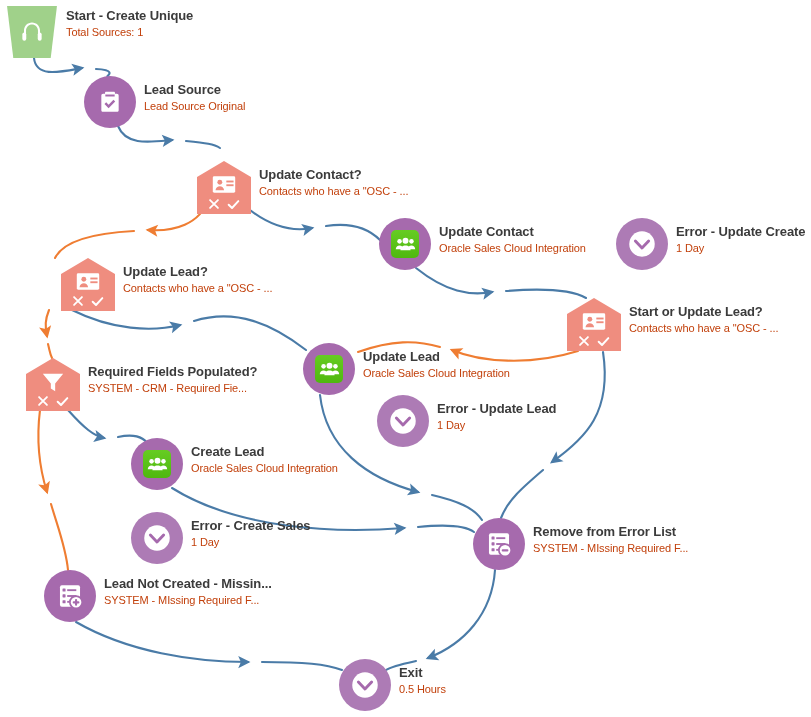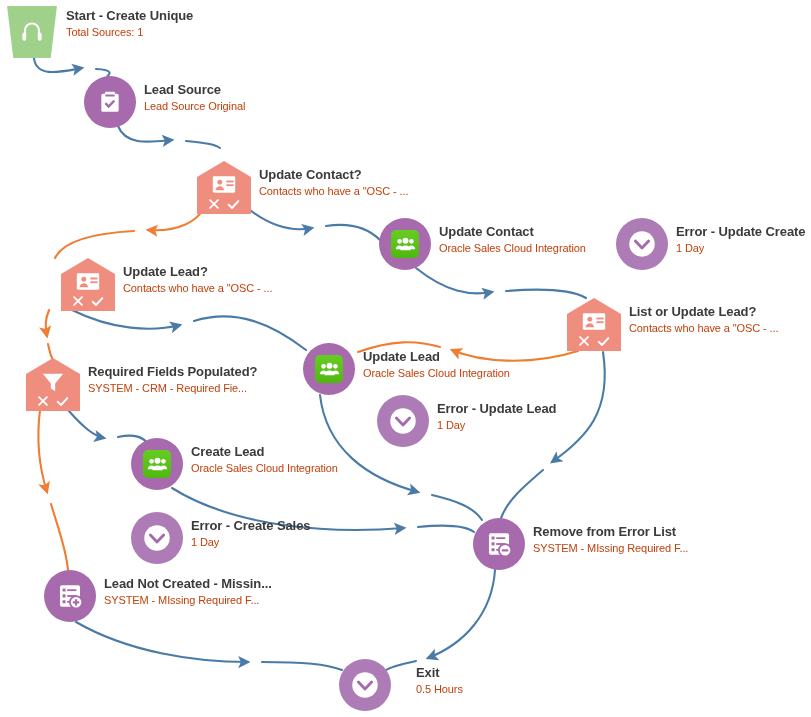--- a/index.html
+++ b/index.html
@@ -292,21 +292,21 @@
       <div class="dec-marks">
         <svg width="12" height="12" viewBox="0 0 14 14">
           <path d="M2.4 2.4 L11.6 11.6 M11.6 2.4 L2.4 11.6" stroke="#ffffff" stroke-width="2.1" stroke-linecap="round" fill="none"></path>
         </svg>
         <svg width="13" height="13" viewBox="0 0 14 14">
           <path d="M1.8 7.2 L5.4 10.8 L12.2 3.4" stroke="#ffffff" stroke-width="2.1" stroke-linecap="round" stroke-linejoin="round" fill="none"></path>
         </svg>
       </div>
     </div>
     <div class="labels">
-      <div class="title">List or Update Lead?</div>
+      <div class="title">Start or Update Lead?</div>
       <div class="subtitle">Contacts who have a "OSC - ...</div>
     </div>
   </div>
 
   <div class="node" style="left:26px; top:358px;">
     <div class="shape decision">
       <svg class="glyph" width="26" height="26" viewBox="0 0 24 24" style="margin-top:-5px;" fill="#ffffff">
         <path d="M2.6 4.4h18.8L14 13.4v7.2l-4-2.6v-4.6L2.6 4.4z"></path>
       </svg>
       <div class="dec-marks">
@@ -422,21 +422,21 @@
         <rect x="14.3" y="16.6" width="5.8" height="1.8" rx="0.9" fill="#a66aad"></rect>
         <rect x="16.3" y="14.6" width="1.8" height="5.8" rx="0.9" fill="#a66aad"></rect>
       </svg>
     </div>
     <div class="labels">
       <div class="title">Lead Not Created - Missin...</div>
       <div class="subtitle">SYSTEM - MIssing Required F...</div>
     </div>
   </div>
 
-  <div class="node" style="left:339px; top:659px;gap:17px;">
+  <div class="node" style="left:339px; top:659px;">
     <div class="shape circle soft">
       <svg class="glyph" width="34" height="34" viewBox="0 0 40 40">
         <circle cx="20" cy="20" r="15" fill="#ffffff"></circle>
         <path d="M12.2 16.5 L20 24.6 L27.8 16.5" stroke="#a66aad" stroke-width="3.4" stroke-linecap="round" stroke-linejoin="round" fill="none"></path>
       </svg>
     </div>
     <div class="labels">
       <div class="title">Exit</div>
       <div class="subtitle">0.5 Hours</div>
     </div>

